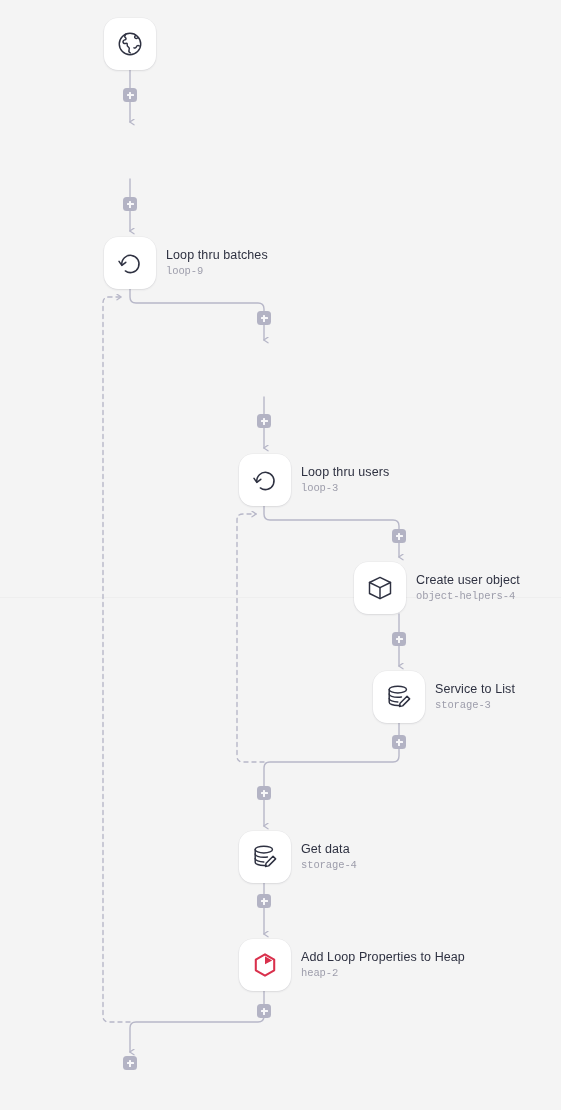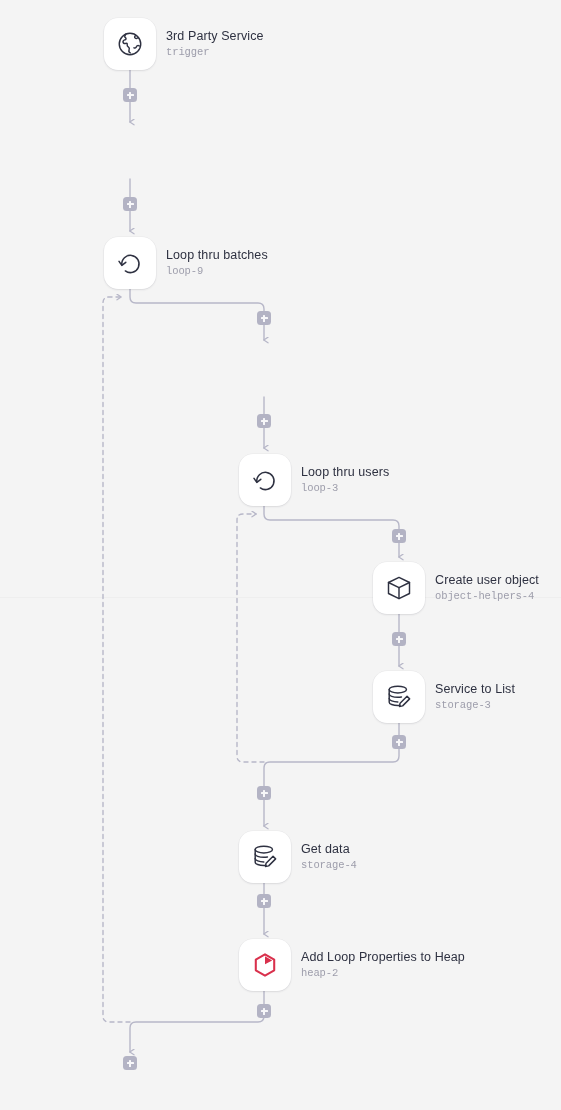--- a/index.html
+++ b/index.html
@@ -138,24 +138,20 @@
     <div class="node-icon">
       <svg width="28" height="28" viewBox="0 0 24 24" fill="none" stroke="#2e3141" stroke-width="1.25" stroke-linecap="round" stroke-linejoin="round">
         <circle cx="12" cy="12" r="9.2"></circle>
         <path d="M8.4 3.6 c-1.1 1.4 -1.2 2.4 -0.3 3 c0.9 0.6 0.5 1.6 -0.6 1.9 c-1.1 0.3 -1.8 1.1 -1.4 2.1
                  c0.4 1 1.4 1.2 2.2 0.8 c0.8 -0.4 1.5 0.2 1.3 1.1 c-0.2 0.9 0.3 1.6 1.1 2.1
                  c0.8 0.5 0.9 1.5 0.5 2.5 c-0.4 1 0.1 2 1 2.5"></path>
         <path d="M16.8 4.8 c-0.9 0.6 -1.1 1.5 -0.4 2.1 c0.7 0.6 1.6 0.3 2.3 -0.3"></path>
         <path d="M19.9 13.6 c-1 -0.5 -2 -0.2 -2.4 0.8 c-0.4 1 -1.3 1.3 -2.1 0.9"></path>
       </svg>
     </div>
-    <div class="node-text">
-      <div class="node-title">3rd Party Service</div>
-      <div class="node-sub">trigger</div>
-    </div>
   </div>
 
 
   <div class="node" style="left:104px; top:237px">
     <div class="node-icon">
       <svg width="28" height="28" viewBox="0 0 24 24" fill="none" stroke="#2e3141" stroke-width="1.3" stroke-linecap="round" stroke-linejoin="round">
         <path d="M5.0 13.6 a7.4 7.4 0 1 1 3.0 5.2"></path>
         <path d="M2.6 10.6 L5.0 14.0 L8.4 11.4"></path>
       </svg>
     </div>
@@ -172,21 +168,21 @@
         <path d="M5.0 13.6 a7.4 7.4 0 1 1 3.0 5.2"></path>
         <path d="M2.6 10.6 L5.0 14.0 L8.4 11.4"></path>
       </svg>
     </div>
     <div class="node-text">
       <div class="node-title">Loop thru users</div>
       <div class="node-sub">loop-3</div>
     </div>
   </div>
 
-  <div class="node" style="left:373px; top:562px">
+  <div class="node" style="left:354px; top:562px">
     <div class="node-icon">
       <svg width="28" height="28" viewBox="0 0 24 24" fill="none" stroke="#2e3141" stroke-width="1.25" stroke-linecap="round" stroke-linejoin="round">
         <path d="M12 2.9 L21 7.3 L21 16.7 L12 21.1 L3 16.7 L3 7.3 Z"></path>
         <path d="M3 7.3 L12 11.7 L21 7.3"></path>
         <path d="M12 11.7 L12 21.1"></path>
       </svg>
     </div>
     <div class="node-text">
       <div class="node-title">Create user object</div>
       <div class="node-sub">object-helpers-4</div>

